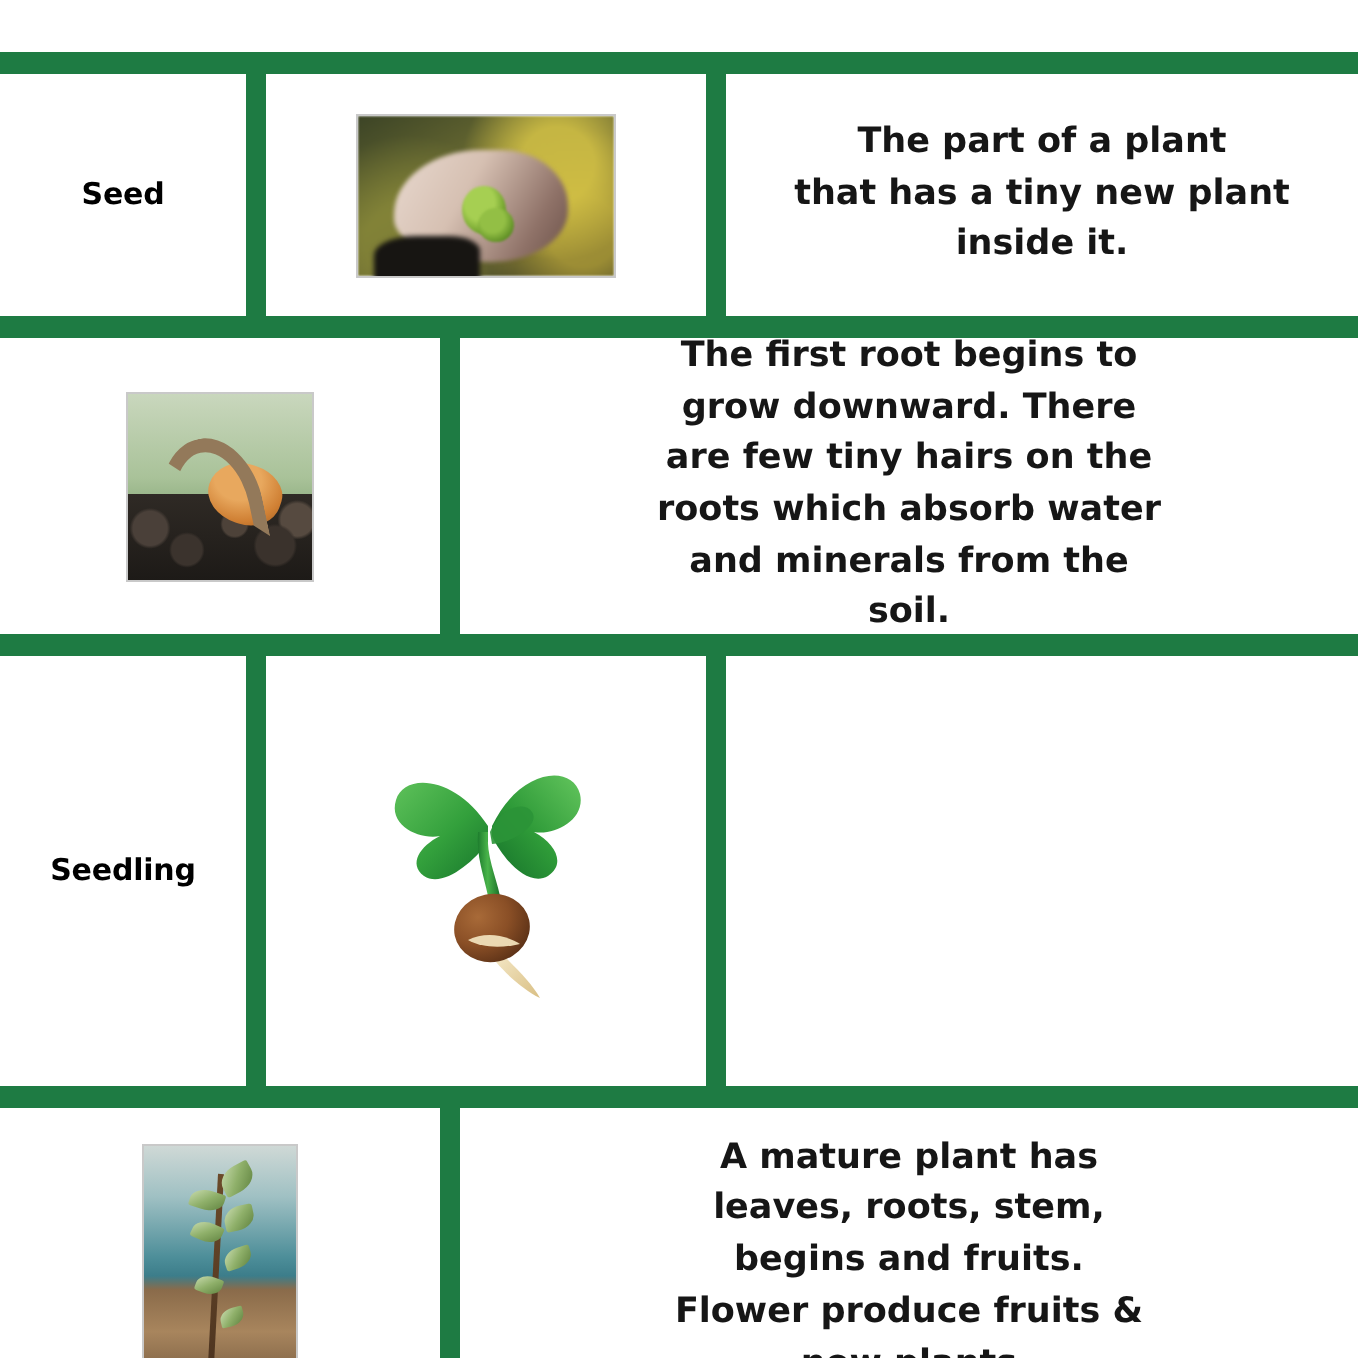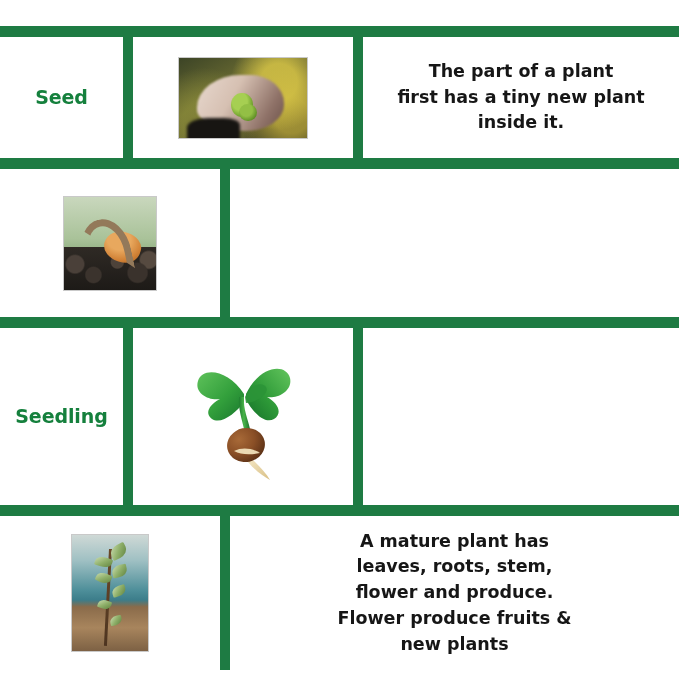--- a/index.html
+++ b/index.html
@@ -40,43 +40,43 @@
     align-items: center;
     justify-content: center;
     background: #ffffff;
     position: relative;
   }
   .cell-stage  { width: 133px; flex: 0 0 133px; border-right: 10px solid var(--grid); }
   .cell-image  { width: 230px; flex: 0 0 230px; border-right: 10px solid var(--grid); }
   .cell-text   { flex: 1 1 auto; padding: 4px 26px; }
 
   .stage-label {
-    font-size: 19px;
+    font-size: 15px;
     font-weight: bold;
-    color: #15803d;
+    color: #000000;
     text-align: center;
     line-height: 1.42;
     letter-spacing: -0.1px;
     white-space: pre-line;
   }
 
   .desc {
     font-size: 17.5px;
     font-weight: bold;
     color: #161616;
     text-align: center;
     line-height: 1.47;
     white-space: pre-line;
   }
   .desc + .desc { margin-top: 0; }
 
   
   .row-seed        { height: 132px; }
   .row-germination { height: 159px; }
-  .row-seedling    { height: 188px; }
+  .row-seedling    { height: 226px; }
   .row-mature      { height: 154px; }
 
   
   .photo {
     border: 1px solid #c9c9c9;
     box-sizing: border-box;
     overflow: hidden;
     position: relative;
   }
   .photo-seed      { width: 130px; height: 82px; }
@@ -197,33 +197,41 @@
       <div class="photo photo-seed">
         <div class="ph-layer seed-bg"></div>
         <div class="seed-hand"></div>
         <div class="seed-pods"></div>
         <div class="seed-pods2"></div>
         <div class="seed-cuff"></div>
       </div>
     </div>
     <div class="cell cell-text">
       <div class="desc">The part of a plant
-first has a tiny new plant
+that has a tiny new plant
 inside it.</div>
     </div>
   </div>
 
   <div class="row row-germination">
     <div class="cell cell-image">
       <div class="photo photo-germ">
         <div class="ph-layer germ-sky"></div>
         <div class="germ-soil"></div>
         <div class="germ-seed"></div>
         <div class="germ-shoot"></div>
       </div>
+    </div>
+    <div class="cell cell-text">
+      <div class="desc">The first root begins to
+grow downward. There
+are few tiny hairs on the
+roots which absorb water
+and minerals from the
+soil.</div>
     </div>
   </div>
 
   <div class="row row-seedling">
     <div class="cell cell-stage">
       <div class="stage-label">Seedling</div>
     </div>
     <div class="cell cell-image">
       <svg class="seedling-svg" width="110" height="140" viewBox="0 0 110 140">
         <defs>
@@ -280,20 +288,20 @@
         <div class="mat-leaf ml4"></div>
         <div class="mat-leaf ml5"></div>
         <div class="mat-leaf ml6"></div>
         <div class="mat-leaf ml7"></div>
       </div>
     </div>
     <div class="cell cell-text">
       <div>
         <div class="desc">A mature plant has
 leaves, roots, stem,
-flower and produce.</div>
+begins and fruits.</div>
         <div class="desc">Flower produce fruits &amp;
 new plants</div>
       </div>
     </div>
   </div>
 
 </div>
 
 </body></html>

